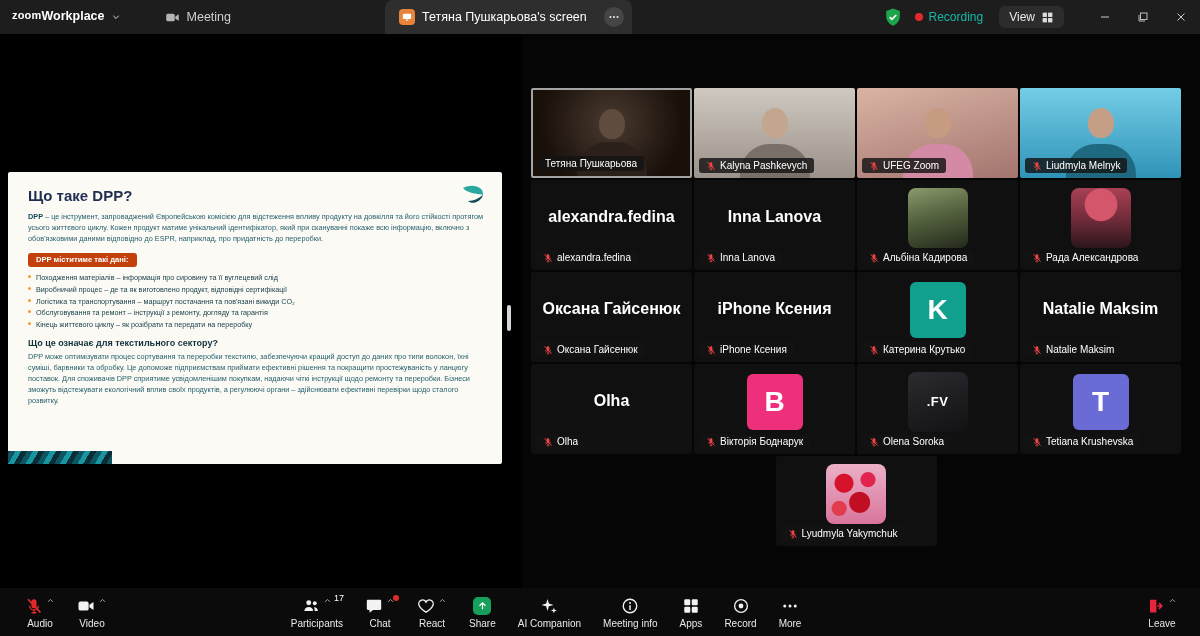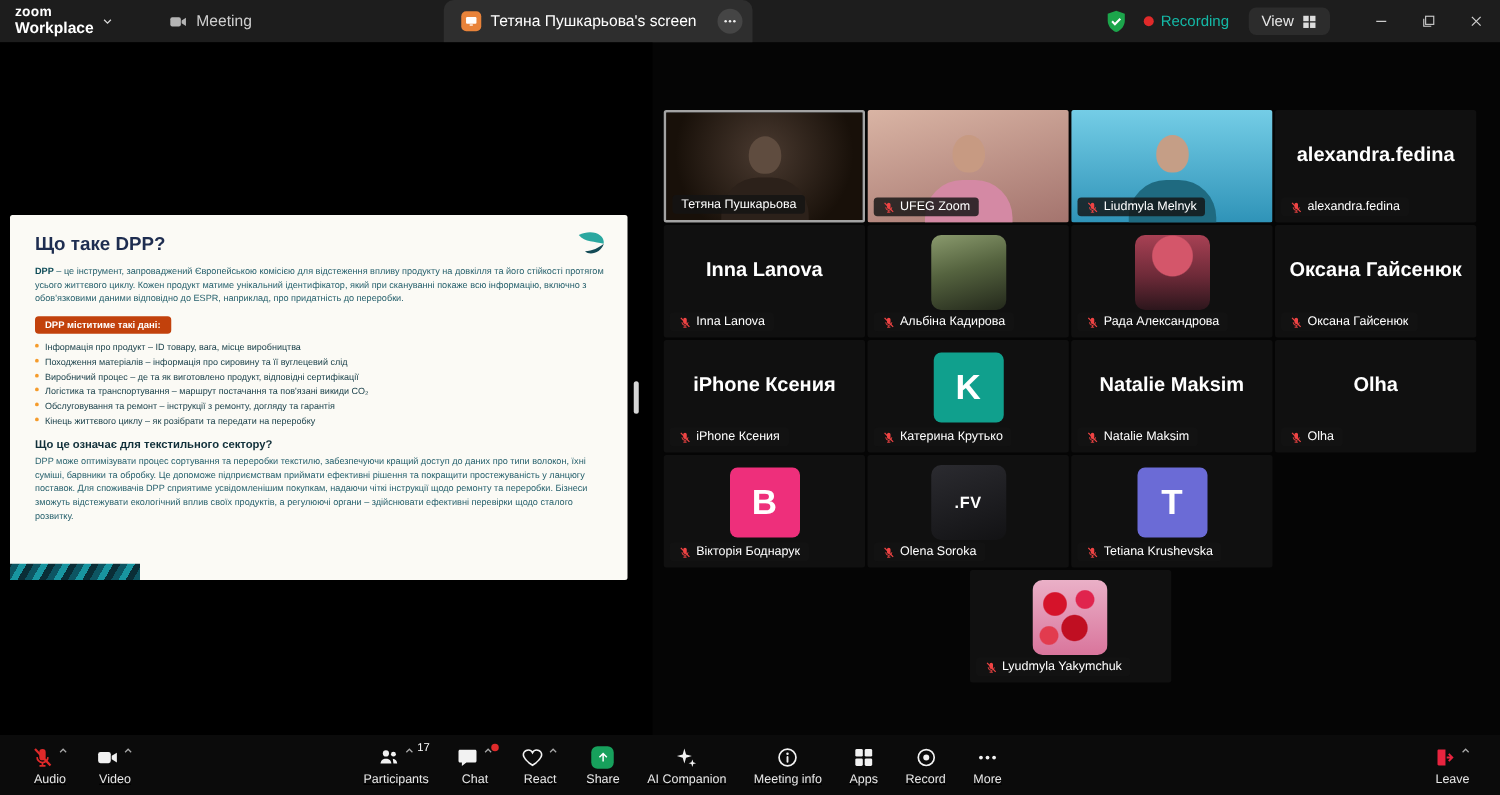--- a/index.html
+++ b/index.html
@@ -3,21 +3,21 @@
 <meta charset="utf-8">
 <style>
   * { margin:0; padding:0; box-sizing:border-box; }
   html,body { background:#000; }
   body { font-family:"Liberation Sans","DejaVu Sans",sans-serif; }
   .app { position:relative; width:1200px; height:636px; background:#000; overflow:hidden; }
 
   
   .topbar { position:absolute; top:0; left:0; width:1200px; height:34px; background:#1d1d1d; display:flex; align-items:center; color:#d9d9d9; }
   .logo-wrap { display:flex; align-items:center; gap:6px; padding:0 10px 0 12px; cursor:pointer; }
-  .logo-txt { display:flex; flex-direction:column; line-height:1.05; }
+  .logo-txt { display:flex; flex-direction:row; line-height:1.05; }
   .logo-zoom { font-size:11px; font-weight:700; color:#fff; letter-spacing:.2px; }
   .logo-wp { font-size:12.5px; font-weight:600; color:#fff; }
   .chev-dn { width:10px; height:10px; }
   .tab { height:34px; display:flex; align-items:center; gap:7px; padding:0 14px; font-size:12.5px; color:#cfcfcf; cursor:pointer; }
   .tab.meeting { margin-left:20px; }
   .tab.active { background:#2e2e2e; border-radius:8px 8px 0 0; color:#fff; margin-left:140px; padding-right:8px; }
   .tab-ic { width:15px; height:15px; opacity:.85; }
   .screen-ic { width:16px; height:16px; background:#e8833a; border-radius:4px; display:flex; align-items:center; justify-content:center; }
   .screen-ic svg { width:10px; height:10px; }
   .tab-more { width:20px; height:20px; border-radius:50%; background:#454545; display:flex; align-items:center; justify-content:center; margin-left:10px; }
@@ -264,21 +264,20 @@
     <div class="share-area">
       <div class="slide">
         <svg class="s-logo" viewBox="0 0 28 26">
           <path d="M3 6 C 13 1, 24 5, 23 13 C 16 11, 8 12, 3 6 Z" fill="#2ba8a0"></path>
           <path d="M23 13 C 21 20, 12 23, 8 19 C 14 19, 19 16, 23 13 Z" fill="#134a56"></path>
         </svg>
         <h1 class="s-title">Що таке DPP?</h1>
         <p class="s-intro"><b>DPP</b><span> – це інструмент, запроваджений Європейською комісією для відстеження впливу продукту на довкілля та його стійкості протягом усього життєвого циклу. Кожен продукт матиме унікальний ідентифікатор, який при скануванні покаже всю інформацію, включно з обов'язковими даними відповідно до ESPR, наприклад, про придатність до переробки.</span></p>
         <div class="s-badge">DPP міститиме такі дані:</div>
         <ul class="s-bullets">
-          <li>Інформація про продукт – ID товару, вага, місце виробництва</li>
           <li>Походження матеріалів – інформація про сировину та її вуглецевий слід</li>
           <li>Виробничий процес – де та як виготовлено продукт, відповідні сертифікації</li>
           <li>Логістика та транспортування – маршрут постачання та пов'язані викиди CO₂</li>
           <li>Обслуговування та ремонт – інструкції з ремонту, догляду та гарантія</li>
           <li>Кінець життєвого циклу – як розібрати та передати на переробку</li>
         </ul>
         <h2 class="s-h2">Що це означає для текстильного сектору?</h2>
         <p class="s-body2">DPP може оптимізувати процес сортування та переробки текстилю, забезпечуючи кращий доступ до даних про типи волокон, їхні суміші, барвники та обробку. Це допоможе підприємствам приймати ефективні рішення та покращити простежуваність у ланцюгу поставок. Для споживачів DPP сприятиме усвідомленішим покупкам, надаючи чіткі інструкції щодо ремонту та переробки. Бізнеси зможуть відстежувати екологічний вплив своїх продуктів, а регулюючі органи – здійснювати ефективні перевірки щодо сталого розвитку.</p>
         <div class="s-zigzag"></div>
       </div>
@@ -290,20 +289,32 @@
 
       <div class="tile video active t0">
         <div class="vbg bg-tetyana">
             <div class="p-head"></div>
             <div class="p-body"></div>
           </div>
         <div class="nameplate">
           <span>Тетяна Пушкарьова</span>
         </div>
       </div>
+      <div class="tile video t1">
+        <div class="vbg bg-kalyna">
+            <div class="p-head"></div>
+            <div class="p-body"></div>
+          </div>
+        <div class="nameplate">
+          <svg class="mic">
+              <use href="#i-mic-off"></use>
+            </svg>
+          <span>Kalyna Pashkevych</span>
+        </div>
+      </div>
       <div class="tile video t2">
         <div class="vbg bg-ufeg">
             <div class="p-head"></div>
             <div class="p-body"></div>
           </div>
         <div class="nameplate">
           <svg class="mic">
               <use href="#i-mic-off"></use>
             </svg>
           <span>UFEG Zoom</span>

